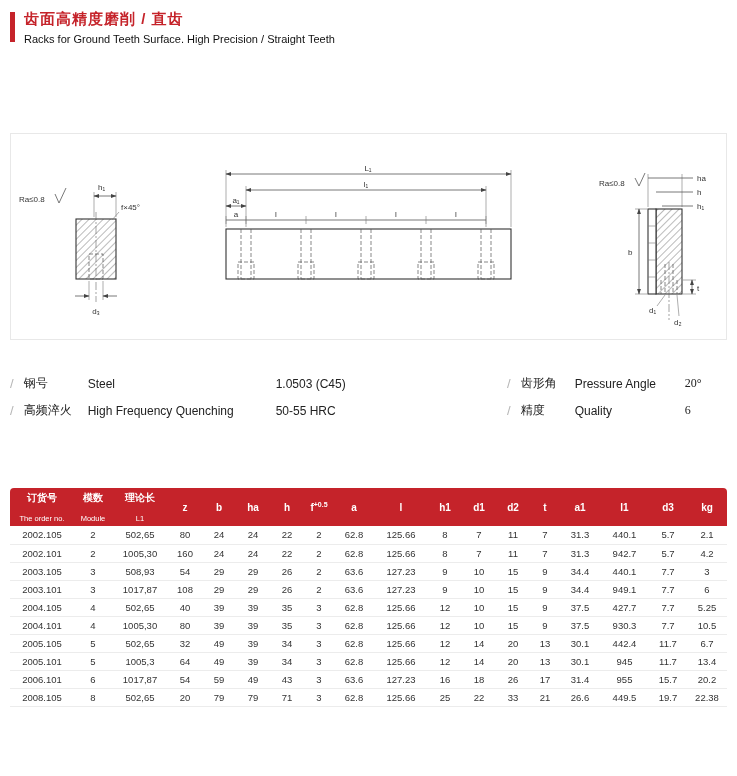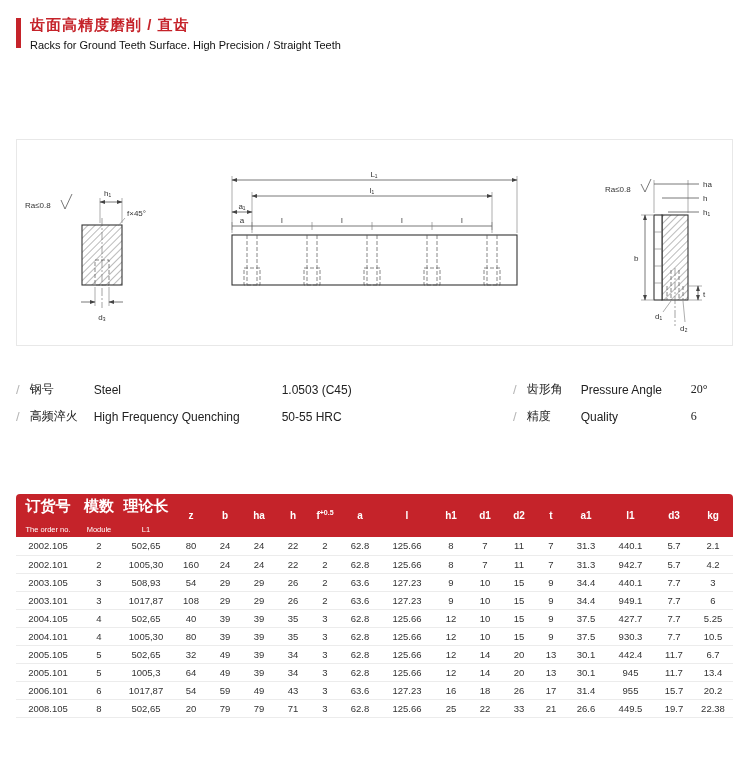--- a/index.html
+++ b/index.html
@@ -1,21 +1,21 @@
 <!DOCTYPE html>
 <html style="--accent: #c5232a;"><head>
 <meta charset="utf-8">
 <style>
   :root { --accent:#c5232a; }
   * { box-sizing:border-box; }
   body {
     margin:0; width:737px; height:776px; background:#fff;
     font-family:"Liberation Sans","DejaVu Sans",sans-serif; color:#222; overflow:hidden;
   }
-  .page { padding:16px; width:737px; }
+  .page { padding:10px; width:737px; }
 
   
   .page-header { display:flex; gap:9px; align-items:flex-start; }
   .accent-bar { width:5px; height:30px; background:var(--accent); margin-top:2px; }
   .title-cn { margin:0; font-size:15px; font-weight:bold; color:var(--accent); letter-spacing:1px; }
   .title-en { font-size:11px; color:#111; margin-top:4px; }
 
   
   .drawing-box { margin-top:88px; border:1px solid #e8e8e8; height:207px; width:717px; }
   .drawing-box svg text { font-size:8px; fill:#333; }
@@ -37,21 +37,21 @@
 
   
   .spec-table { margin-top:64px; border-collapse:collapse; width:717px; table-layout:fixed; }
   .spec-table thead th {
     background:var(--accent); color:#fff; font-size:10px; font-weight:bold;
     padding:3px 0; height:36px; vertical-align:middle; text-align:center;
   }
   .spec-table thead th:first-child { border-top-left-radius:4px; }
   .spec-table thead th:last-child  { border-top-right-radius:4px; }
   .spec-table thead th sup { font-size:7px; }
-  .th-cn { font-size:15px; }
+  .th-cn { font-size:10px; }
   .th-en { font-size:7.5px; font-weight:normal; margin-top:9px; }
   .spec-table tbody td {
     font-size:9.5px; text-align:center; height:18px; padding:0 1px;
     border-bottom:1px solid #ececec; color:#333; white-space:nowrap; overflow:hidden;
   }
 </style>
 </head>
 <body>
 
 <div class="page">

